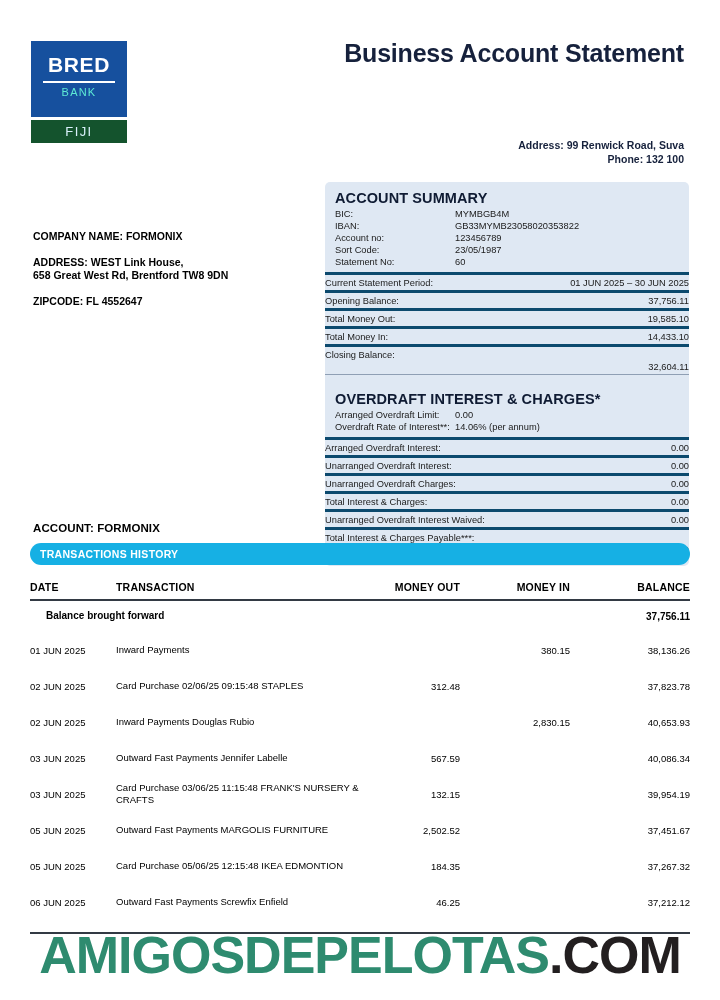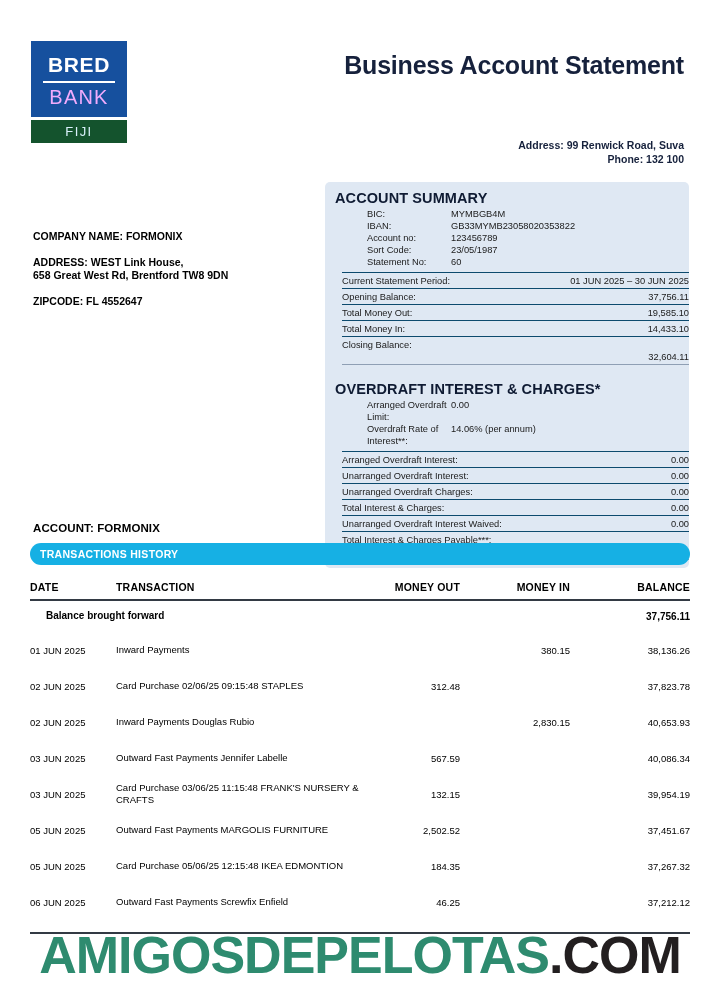--- a/index.html
+++ b/index.html
@@ -50,41 +50,41 @@
     left: 12px; right: 12px;
     top: 40px;
     height: 2px;
     background: #ffffff;
   }
   .logo-bank {
     position: absolute;
     left: 0; right: 0;
     top: 45px;
     text-align: center;
-    color: #f0abfc;
-    font-size: 20px;
+    color: #5eead4;
+    font-size: 11px;
     letter-spacing: 1.2px;
     font-family: "Liberation Sans", sans-serif;
   }
   .logo-fiji {
     margin-top: 3px;
     width: 96px;
     height: 23px;
     background: #14532d;
     color: #d9f1fb;
     font-size: 13px;
     letter-spacing: 1.4px;
     text-align: center;
     line-height: 23px;
   }
 
   .doc-title {
     position: absolute;
     right: 36px;
-    top: 50px;
+    top: 38px;
     width: 420px;
     text-align: right;
     font-size: 25px;
     font-weight: bold;
     line-height: 31px;
     color: #16213c;
     letter-spacing: -0.2px;
   }
   .doc-contact {
     position: absolute;
@@ -131,32 +131,31 @@
     color: #0f1b33;
     letter-spacing: 0.1px;
     margin: 2px 0 2px 0;
   }
   .kv-row {
     display: flex;
     font-size: 9.3px;
     line-height: 12px;
     color: #1a1a1a;
   }
-  .kv-row .k { width: 84px; flex: none; margin-left: 32px; }
+  .kv-row .k { width: 120px; flex: none; }
   .kv-row .v { flex: 1; }
 
   .line-row {
     display: flex;
     justify-content: space-between;
     font-size: 9.3px;
     line-height: 12px;
     padding: 1.5px 0 1.5px 0;
-    border-top: 1px solid #0c4a6e;
+    border-top: 3px solid #0c4a6e;
     color: #1a1a1a;
-    margin-left: 17px;
   }
   .line-row .lbl { text-align: left; }
   .line-row .val { text-align: right; }
   .line-rows { margin-top: 4px; }
   .line-rows .line-row:last-child { border-bottom: 1px solid #8f9fb4; flex-direction: column; }
 
   .panel-gap { height: 14px; }
 
   
   .account-label {

